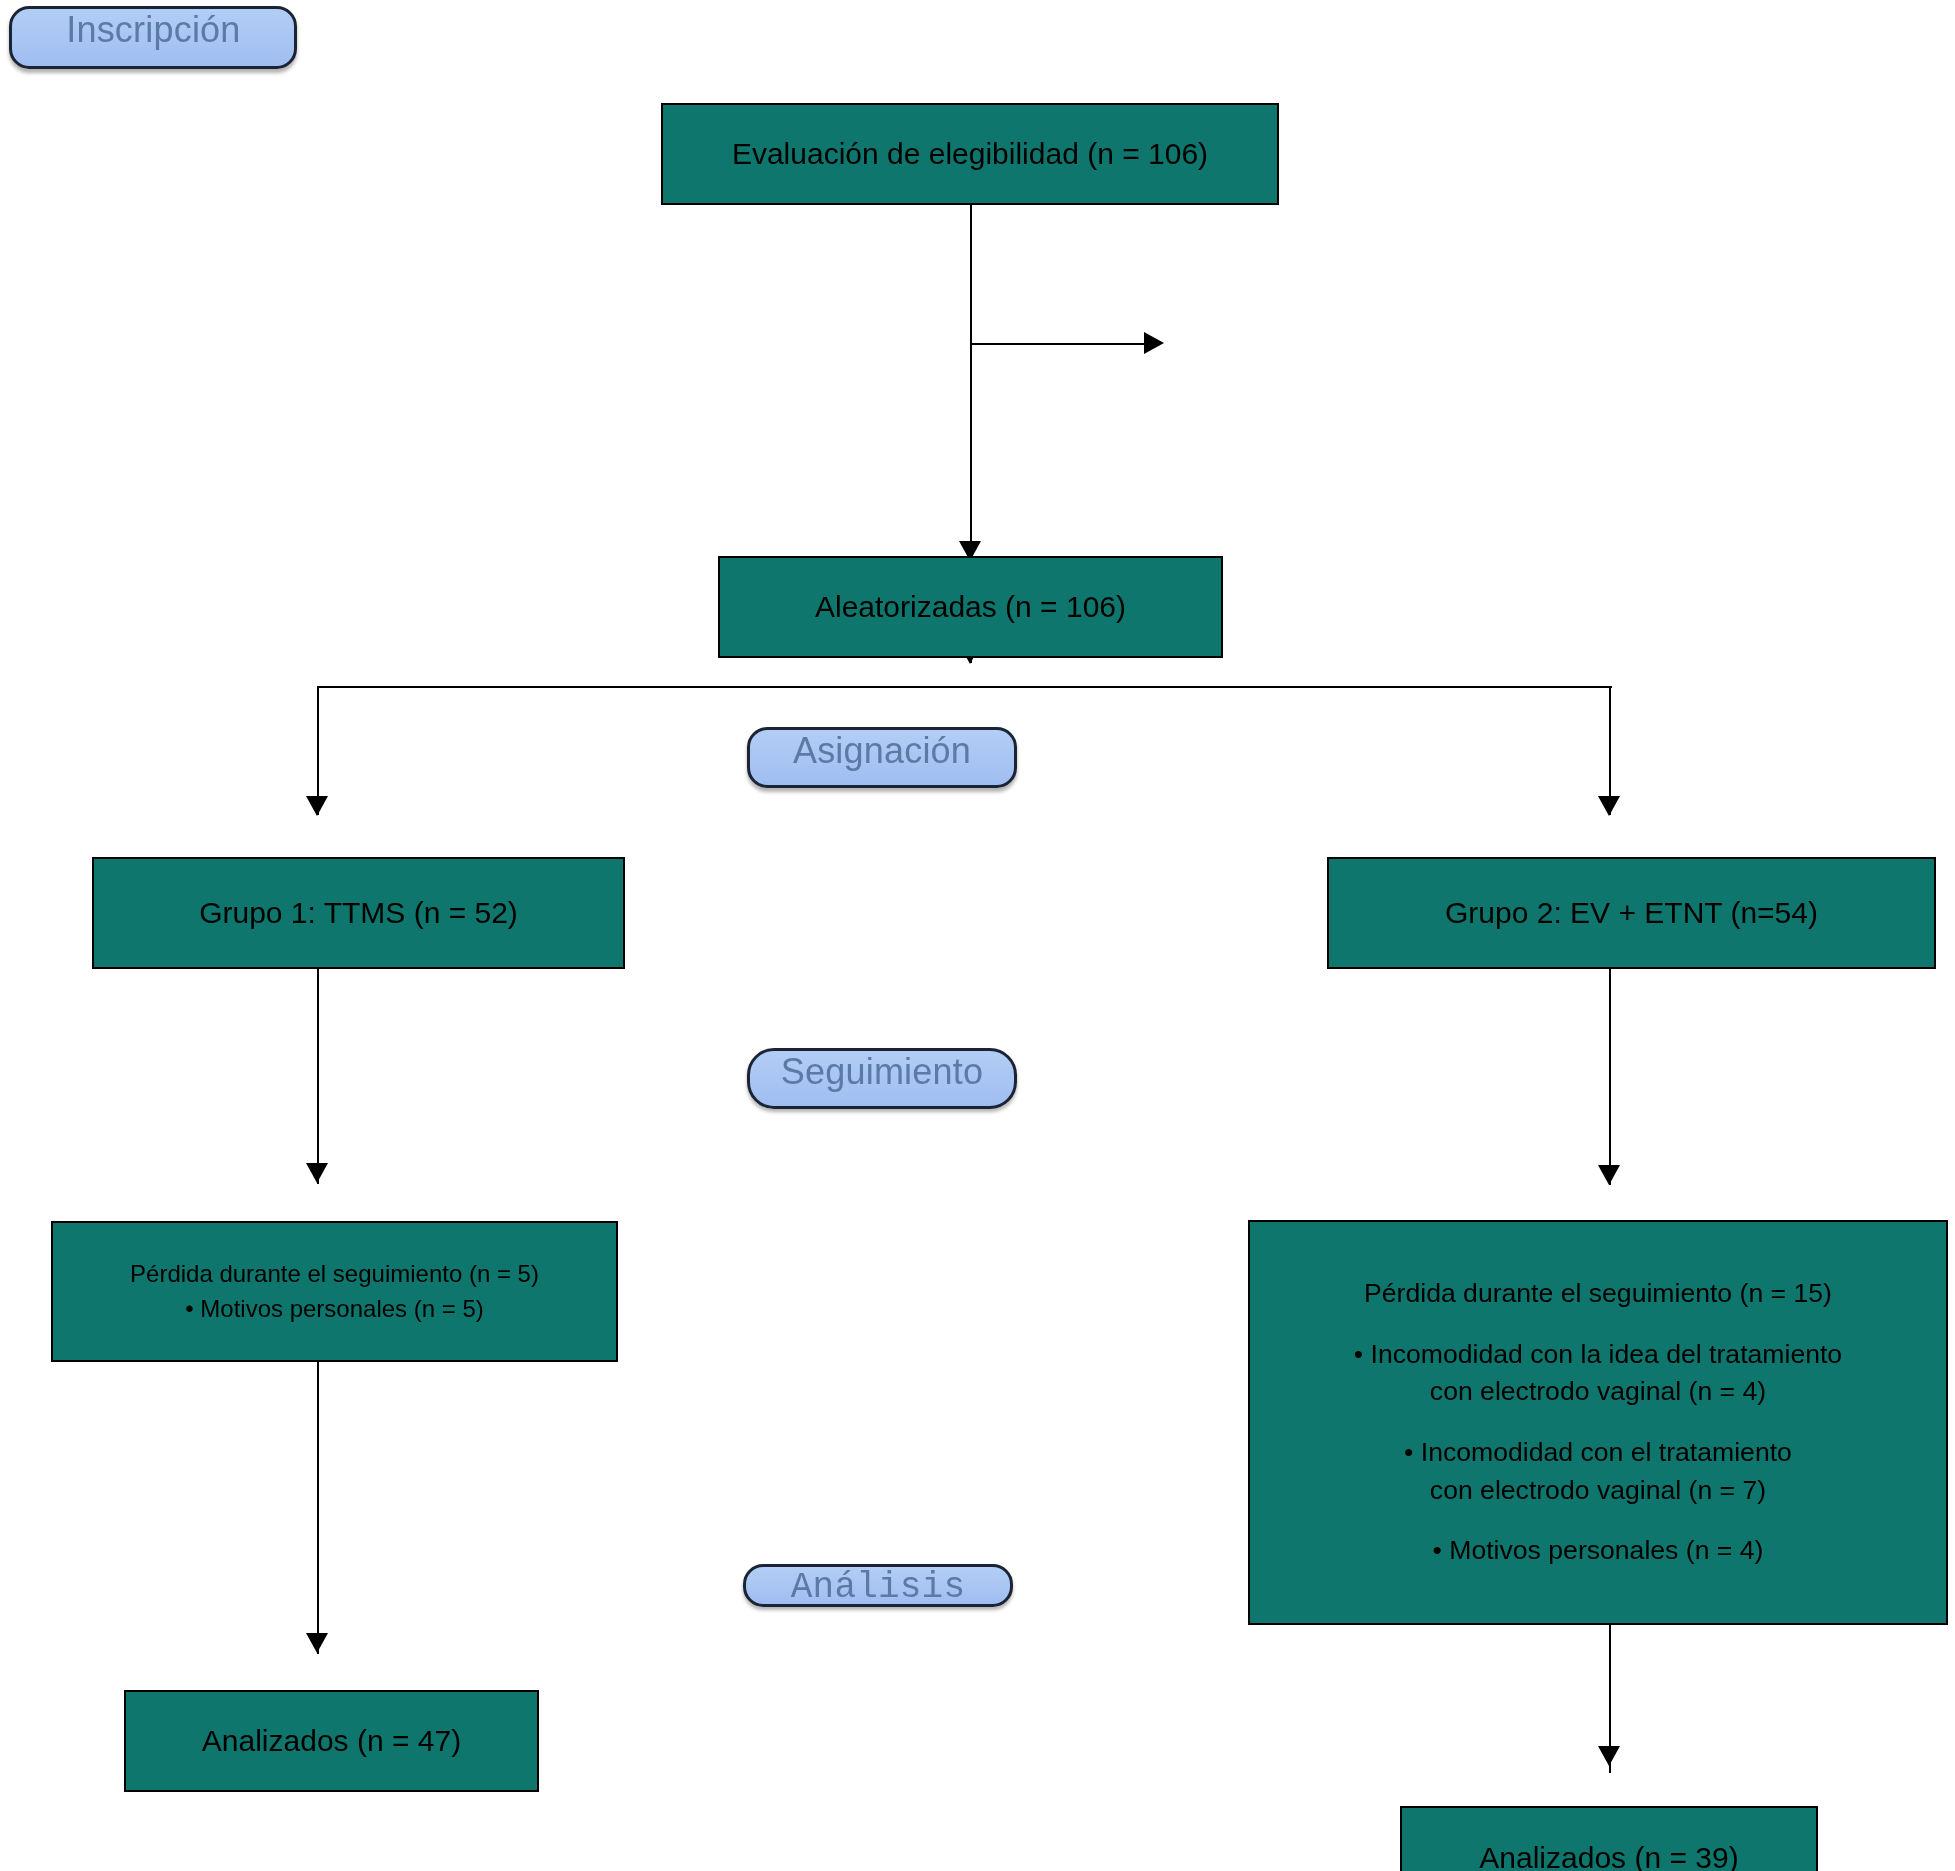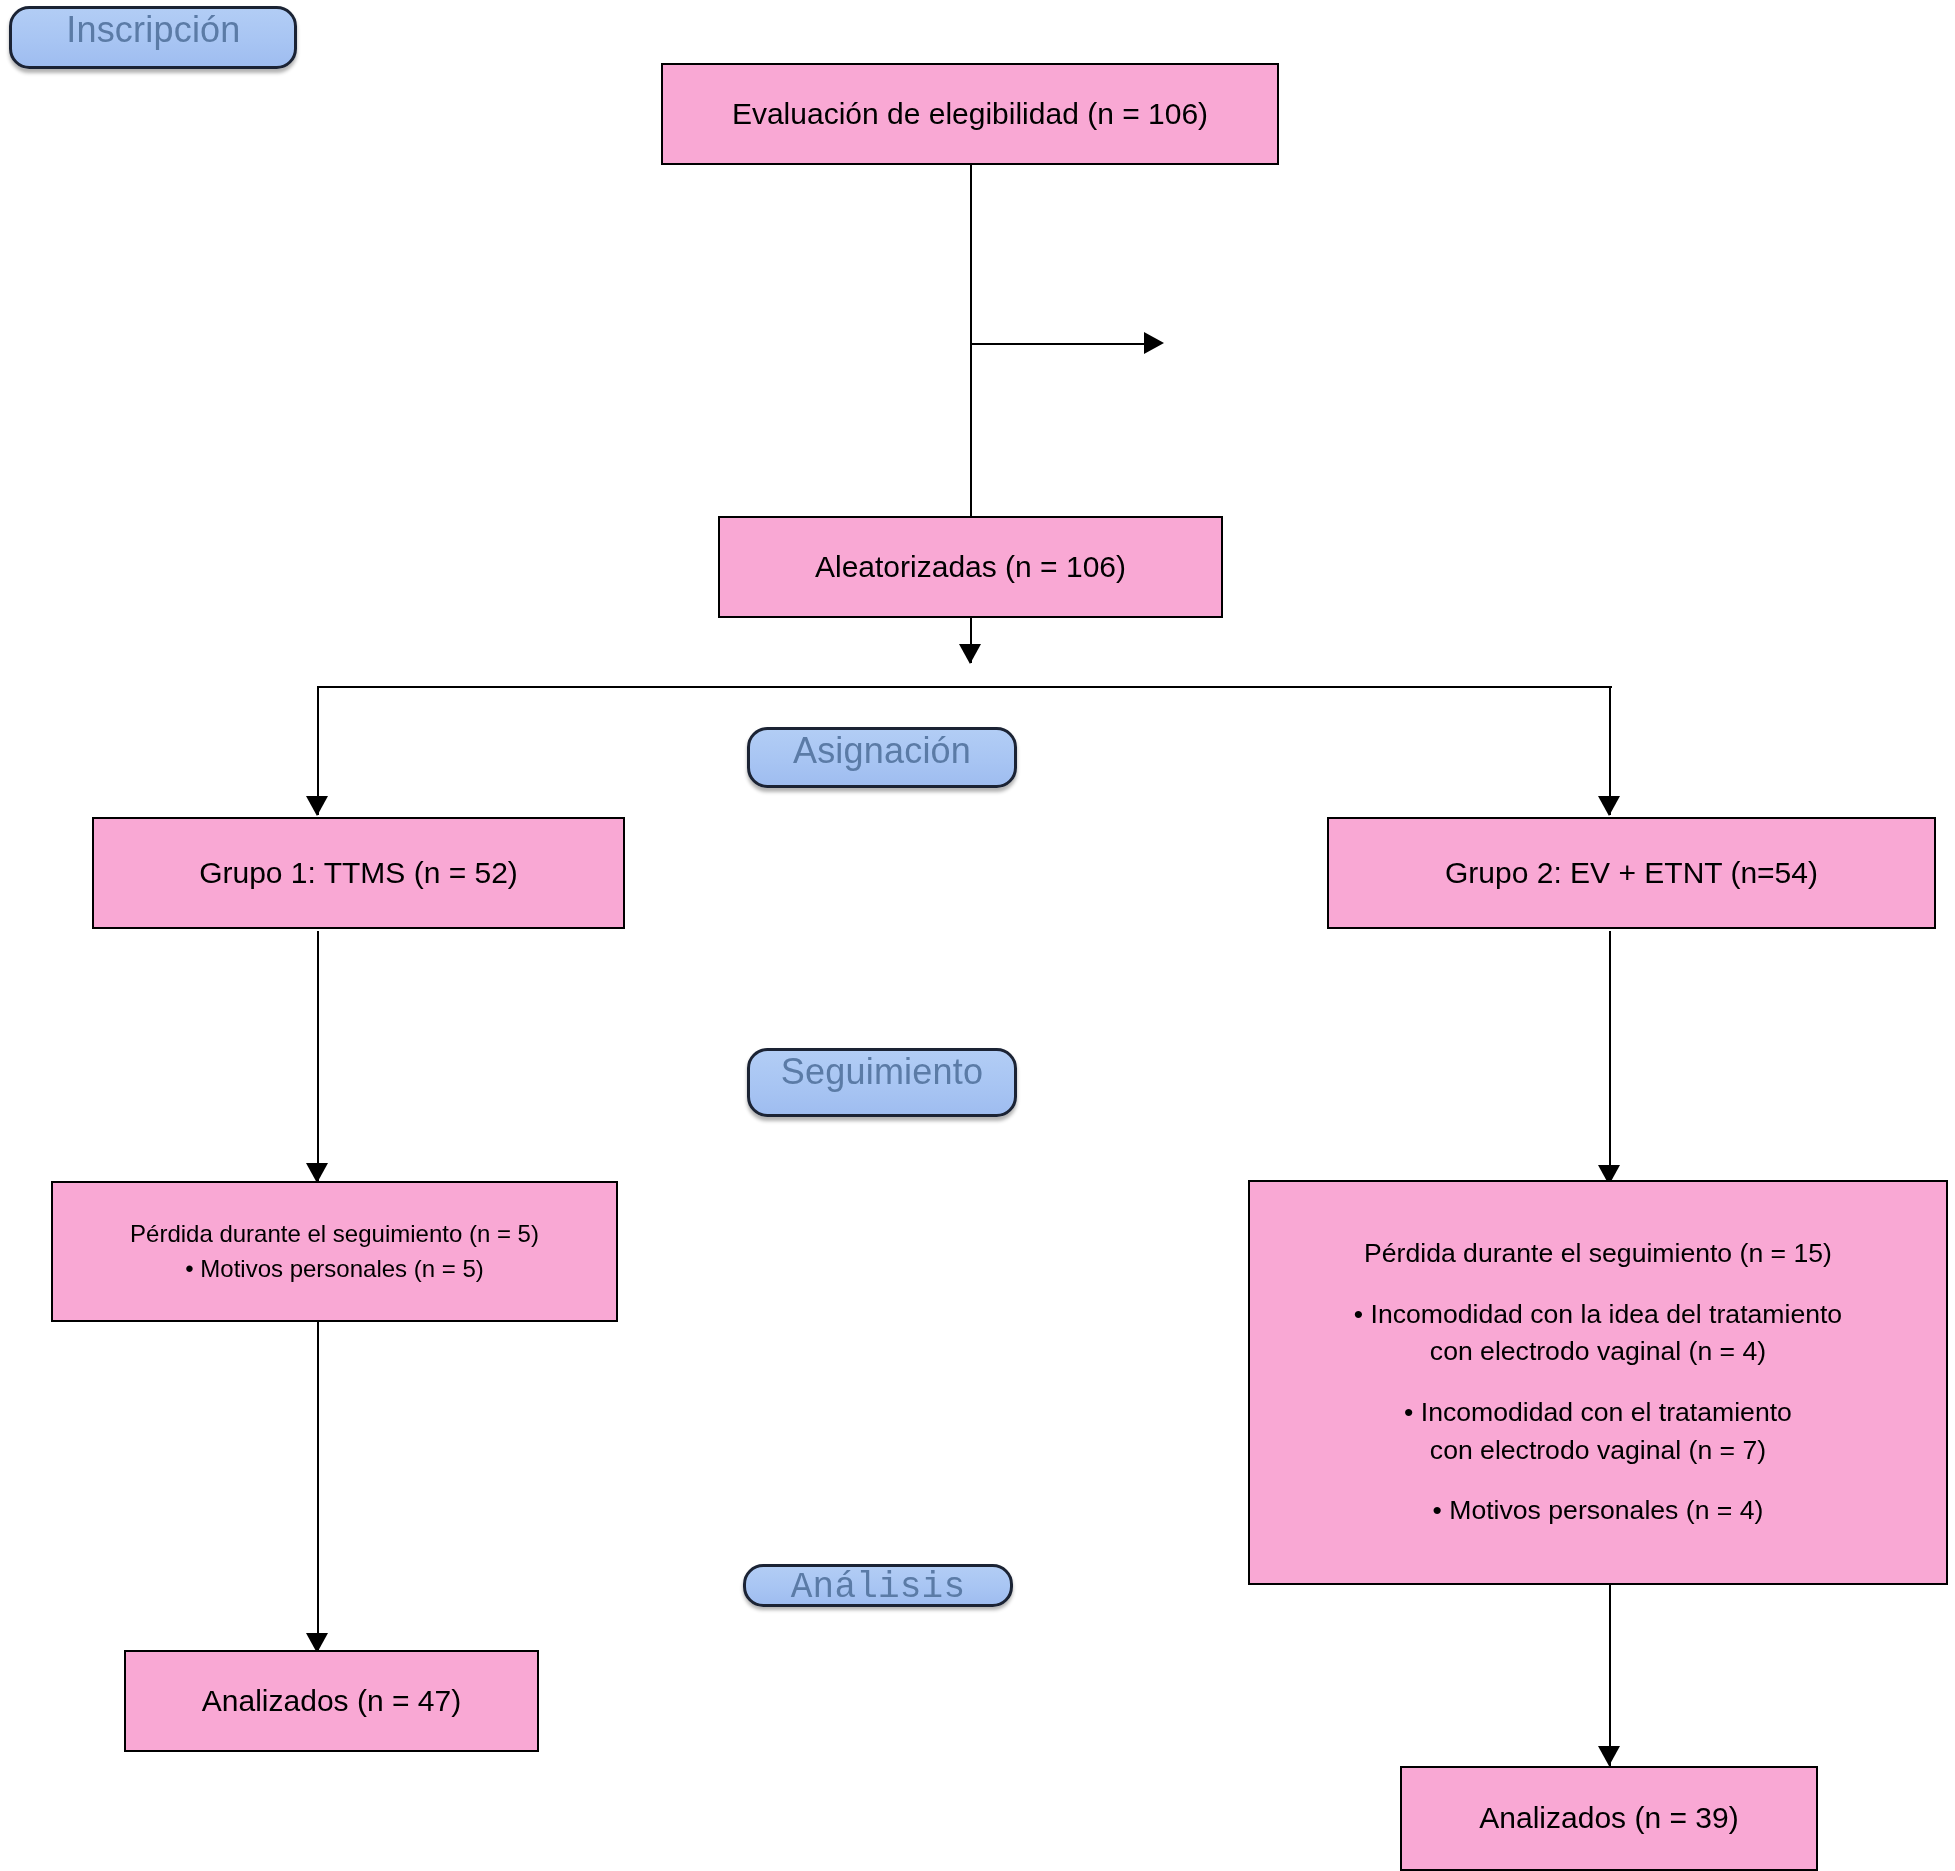--- a/index.html
+++ b/index.html
@@ -32,27 +32,28 @@
     font-size: 36px;
     letter-spacing: 0.2px;
     box-shadow: 0 3.1px 3.9px rgba(0,0,0,0.30);
     z-index: 5;
   }
 
   
   .box {
     position: absolute;
     box-sizing: border-box;
-    background: #f9a8d4;
+    background: #0f766e;
     border: 2.3px solid #000000;
     display: flex;
     align-items: center;
     justify-content: center;
     text-align: center;
     z-index: 4;
+    margin-top: 40px;
   }
   .box .txt {
     width: 100%;
     padding: 0 7.8px;
     box-sizing: border-box;
     line-height: 1.42;
   }
   .f38 { font-size: 30px; }
   .f34 { font-size: 26.6px; }
   .f31 { font-size: 24px; }
@@ -92,21 +93,21 @@
 <div id="canvas">
 
   <div class="pill" style="left:9.4px; top:6.3px; width:288px; height:63px;">
     <span>Inscripción</span>
   </div>
 
   <div class="pill" style="left:747px; top:727px; width:270px; height:61px;">
     <span>Asignación</span>
   </div>
 
-  <div class="pill" style="left:747px; top:1048px; width:270px; height:69px;">
+  <div class="pill" style="left:747px; top:1048px; width:270px; height:61px;border-radius:27px;">
     <span>Seguimiento</span>
   </div>
 
   <div class="pill" style="left:743px; top:1564px; width:270px; height:43px;font-family:Liberation Mono, monospace;">
     <span>Análisis</span>
   </div>
 
   <div class="vline" style="left:970px; top:162px; height:399px;"></div>
 
   <div class="hline" style="left:970px; top:343px; width:174px;"></div>

